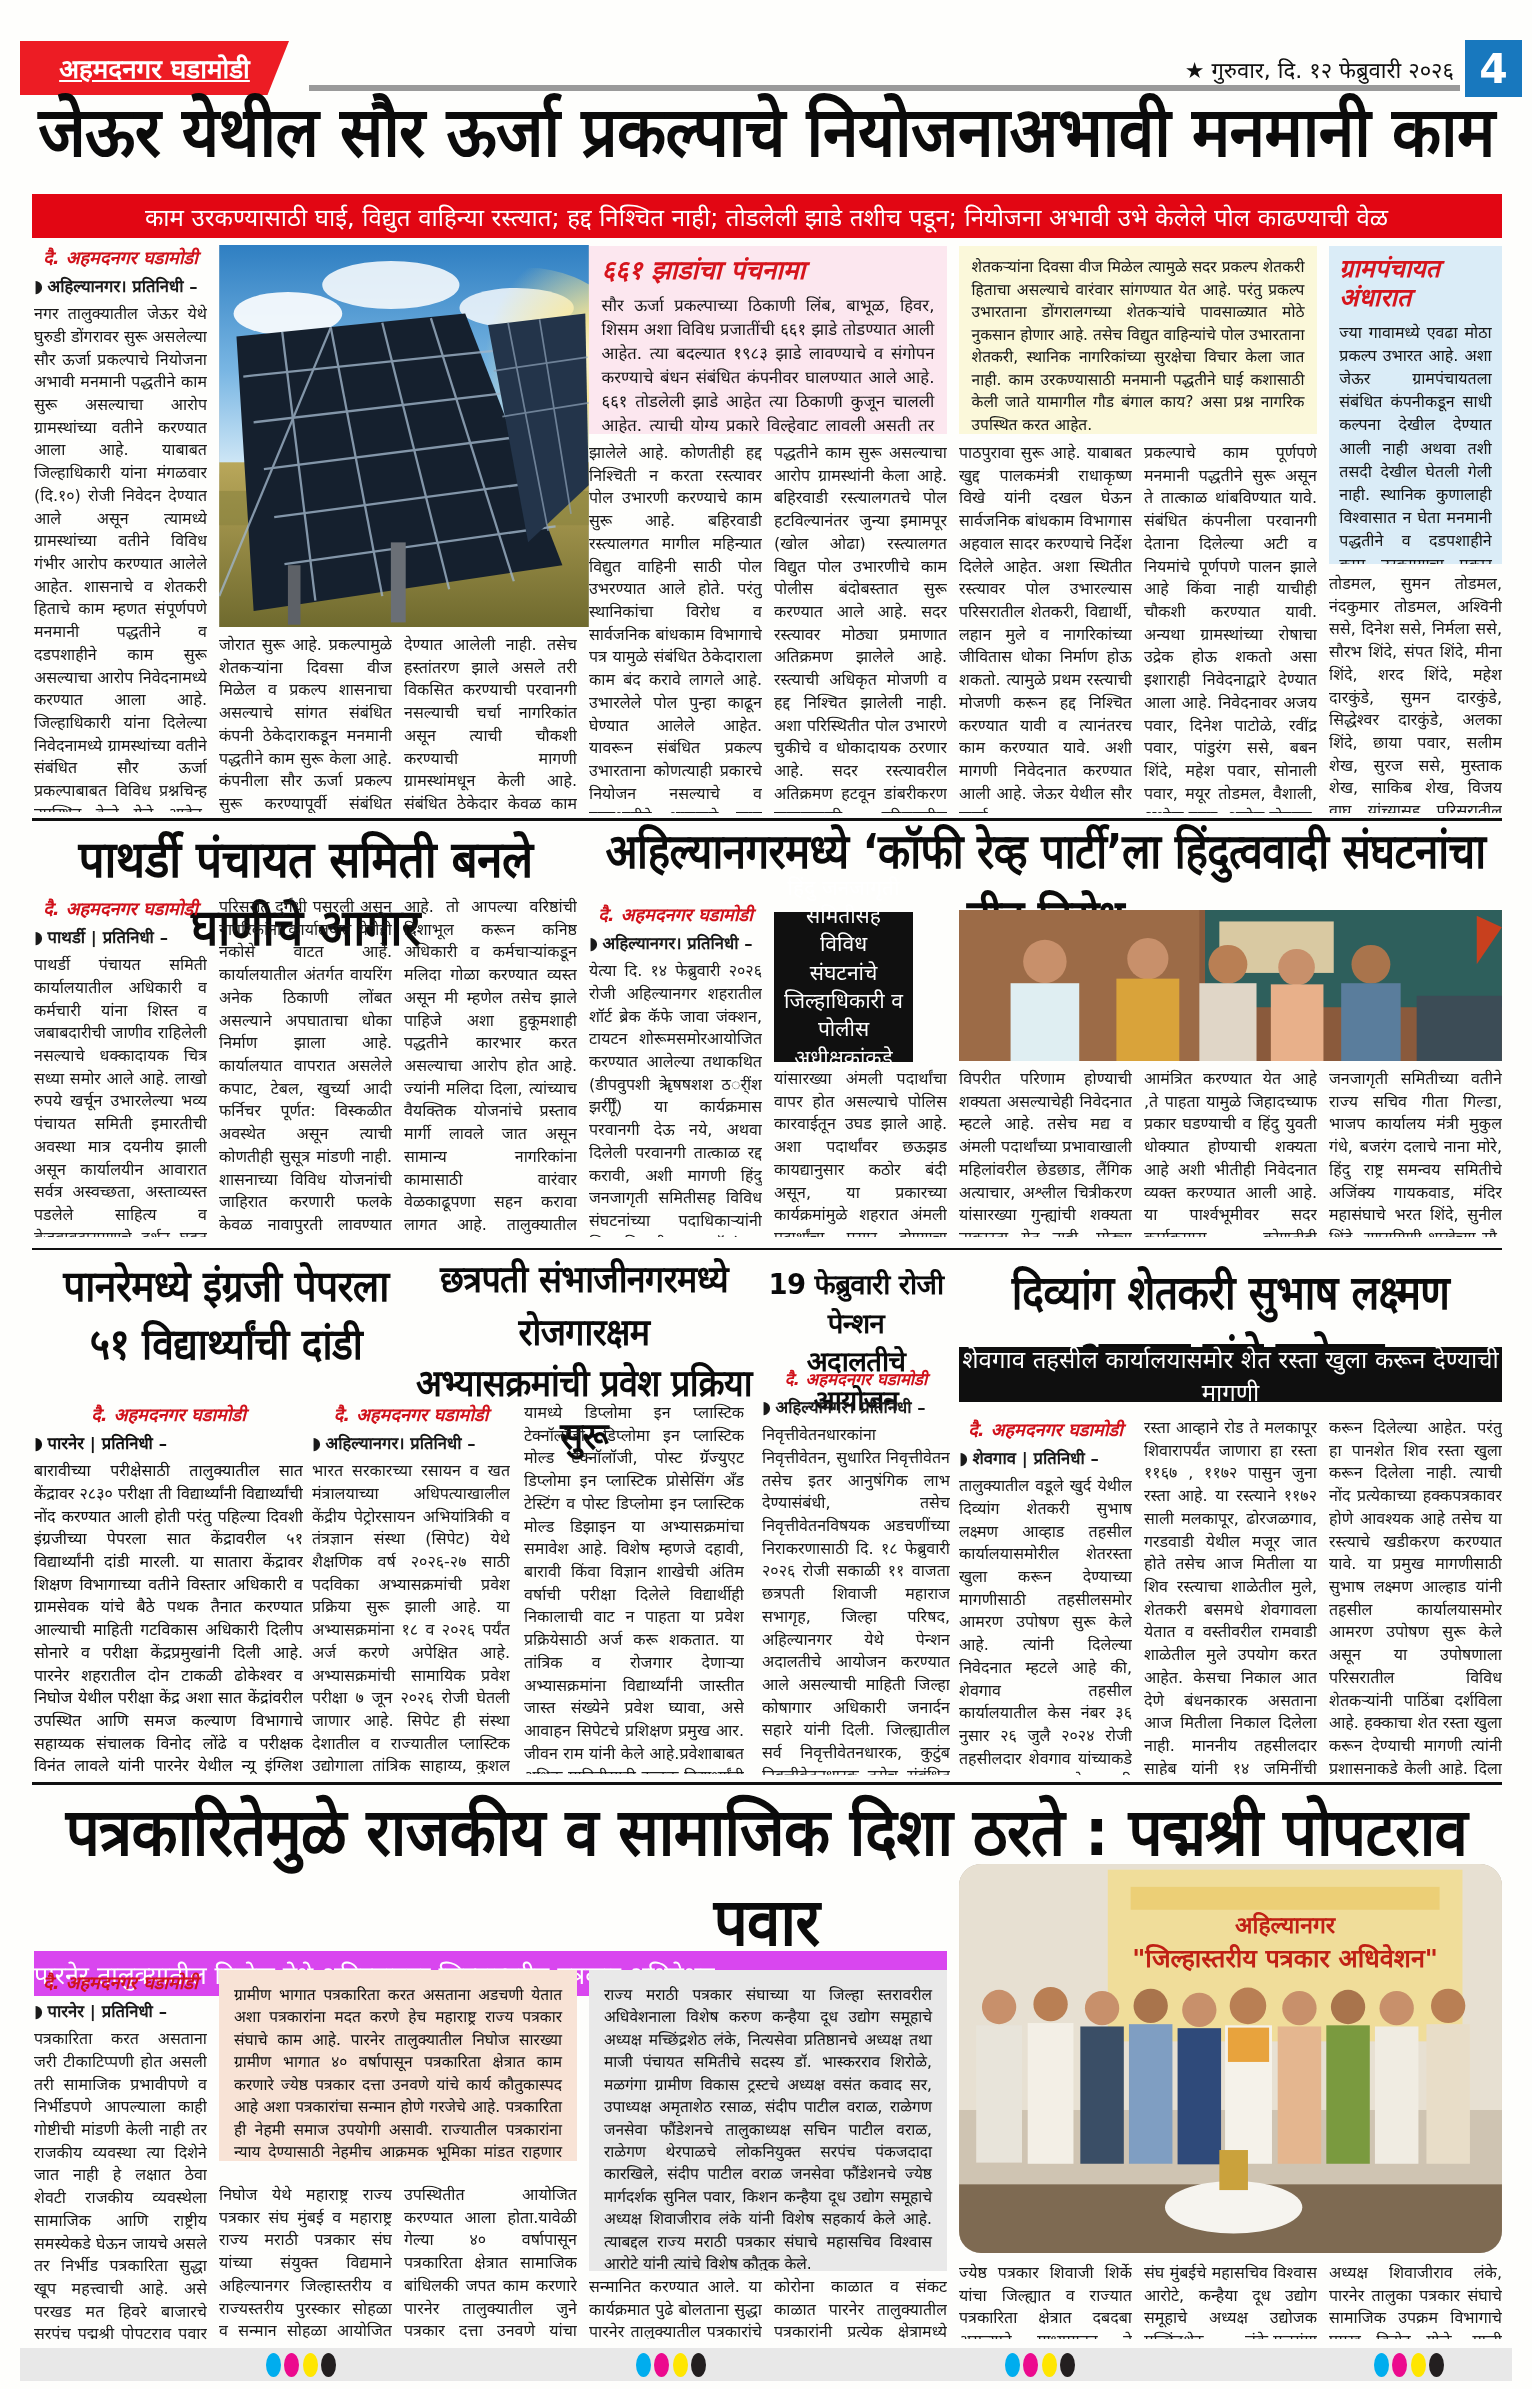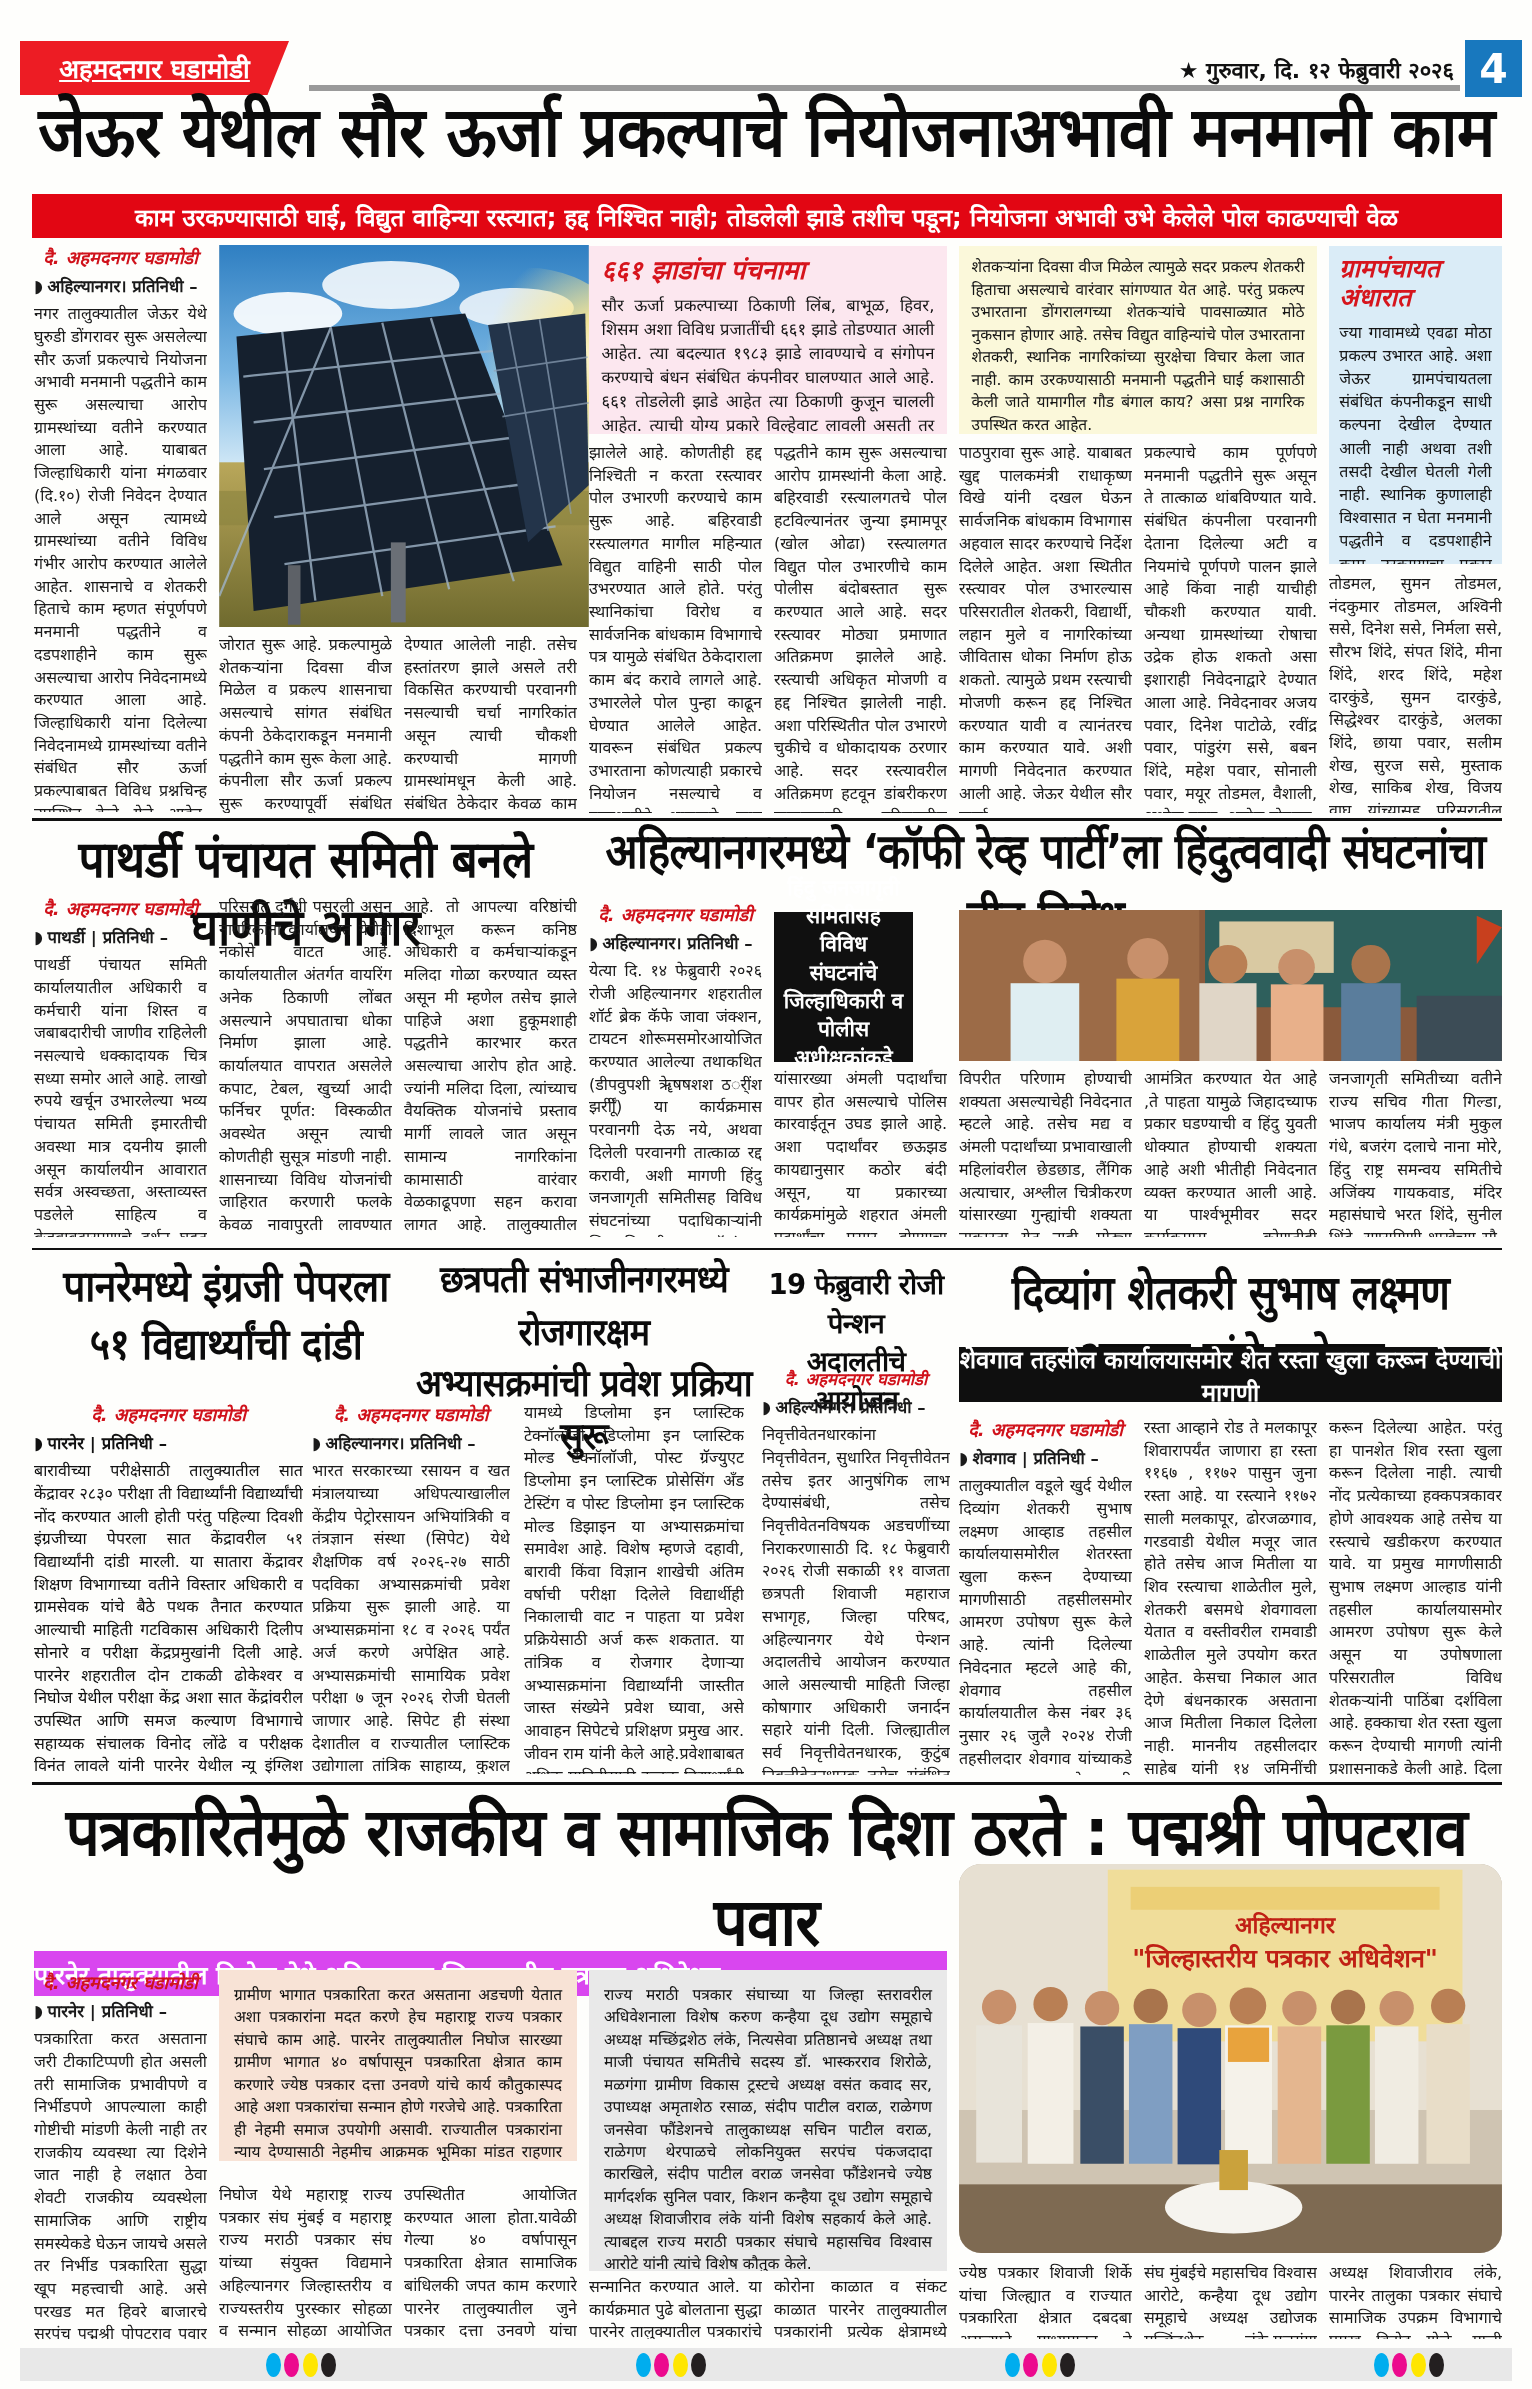--- a/index.html
+++ b/index.html
@@ -7,34 +7,34 @@
         font-family:"DejaVu Sans","Liberation Sans",sans-serif;color:#111;overflow:hidden;}
   .abs{position:absolute;}
   .col{position:absolute;width:173px;font-size:16px;line-height:1.42;text-align:justify;overflow:hidden;color:#1a1a1a;}
   .credit{color:#d0121b;font-weight:bold;text-align:center;font-size:18px;font-style:italic;}
   .byline{font-weight:bold;font-size:16.6px;margin:3.4px 0 4.6px 0;}
   .byline .dot{font-size:17px;margin-right:4.6px;}
   .headline{font-weight:800;color:#0b0b0b;text-align:center;letter-spacing:-0.6px;}
   .boxtitle{color:#d6151d;font-weight:800;line-height:1.15;margin-bottom:8px;font-style:italic;}
   .rule{position:absolute;background:#111;height:2.9px;}
   .grayline{position:absolute;background:#9a9a9a;height:5.7px;}
-  .whitetxt{color:#fff;font-weight:700;text-align:center;}
+  .whitetxt{color:#fff;font-weight:400;text-align:center;}
   .boxbody{font-size:16.6px;line-height:1.45;text-align:justify;color:#151515;}
   .photo{position:absolute;overflow:hidden;background:#ccc;}
   .quotebox{position:absolute;padding:13.7px 15px;text-align:justify;font-size:15.5px;line-height:1.45;overflow:hidden;}
 </style>
 </head>
 <body>
 
 <div class="page">
 
   <div class="abs" style="left:20px;top:41px;width:269px;height:54px;background:#ed1c24;clip-path:polygon(0 0,100% 0,92% 100%,0 100%);display:flex;align-items:center;justify-content:center;">
     <span style="color:#fff;font-weight:800;font-size:26px;text-decoration:underline;">अहमदनगर घडामोडी</span>
   </div>
-  <div class="abs" style="left:1088px;top:54px;width:366px;text-align:right;font-weight:700;font-size:22px;color:#111;">
+  <div class="abs" style="left:1088px;top:54px;width:366px;text-align:right;font-weight:400;font-size:22px;color:#111;">
     <span>★ गुरुवार, दि. १२ फेब्रुवारी २०२६</span>
   </div>
   <div class="grayline" style="left:309px;top:85px;width:1151px;"></div>
   <div class="abs" style="left:1465px;top:40px;width:57px;height:57px;background:#1878be;display:flex;align-items:center;justify-content:center;">
     <span style="color:#fff;font-weight:800;font-size:41px;">4</span>
   </div>
 
   <div class="abs headline" style="left:23px;top:97px;width:1487px;font-size:64px;line-height:1.12;transform:scaleY(1.08);">जेऊर येथील सौर ऊर्जा प्रकल्पाचे नियोजनाअभावी मनमानी काम</div>
   <div class="abs" style="left:31.5px;top:194px;width:1470px;height:44px;background:#e20613;display:flex;align-items:center;justify-content:center;">
     <span class="whitetxt" style="font-size:24px;">काम उरकण्यासाठी घाई, विद्युत वाहिन्या रस्त्यात; हद्द निश्चित नाही; तोडलेली झाडे तशीच पडून; नियोजना अभावी उभे केलेले पोल काढण्याची वेळ</span>

